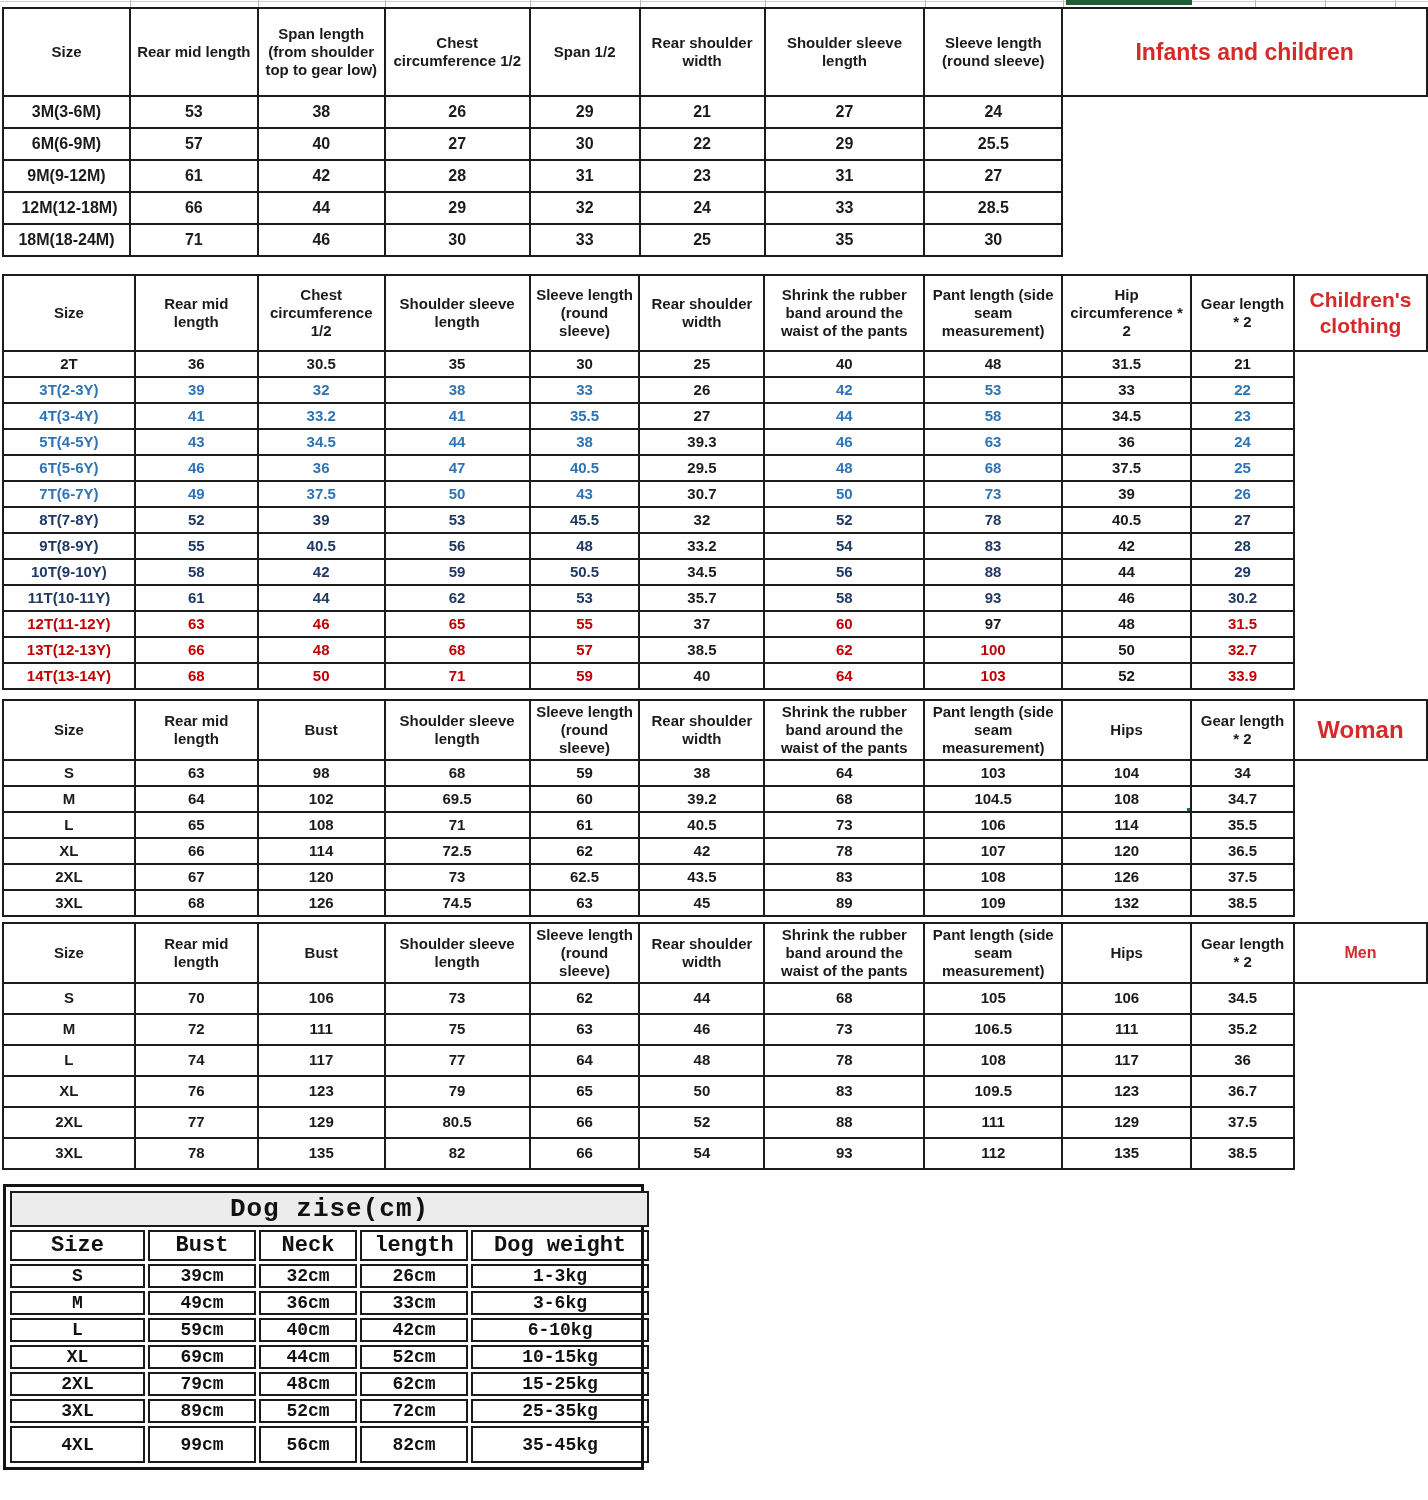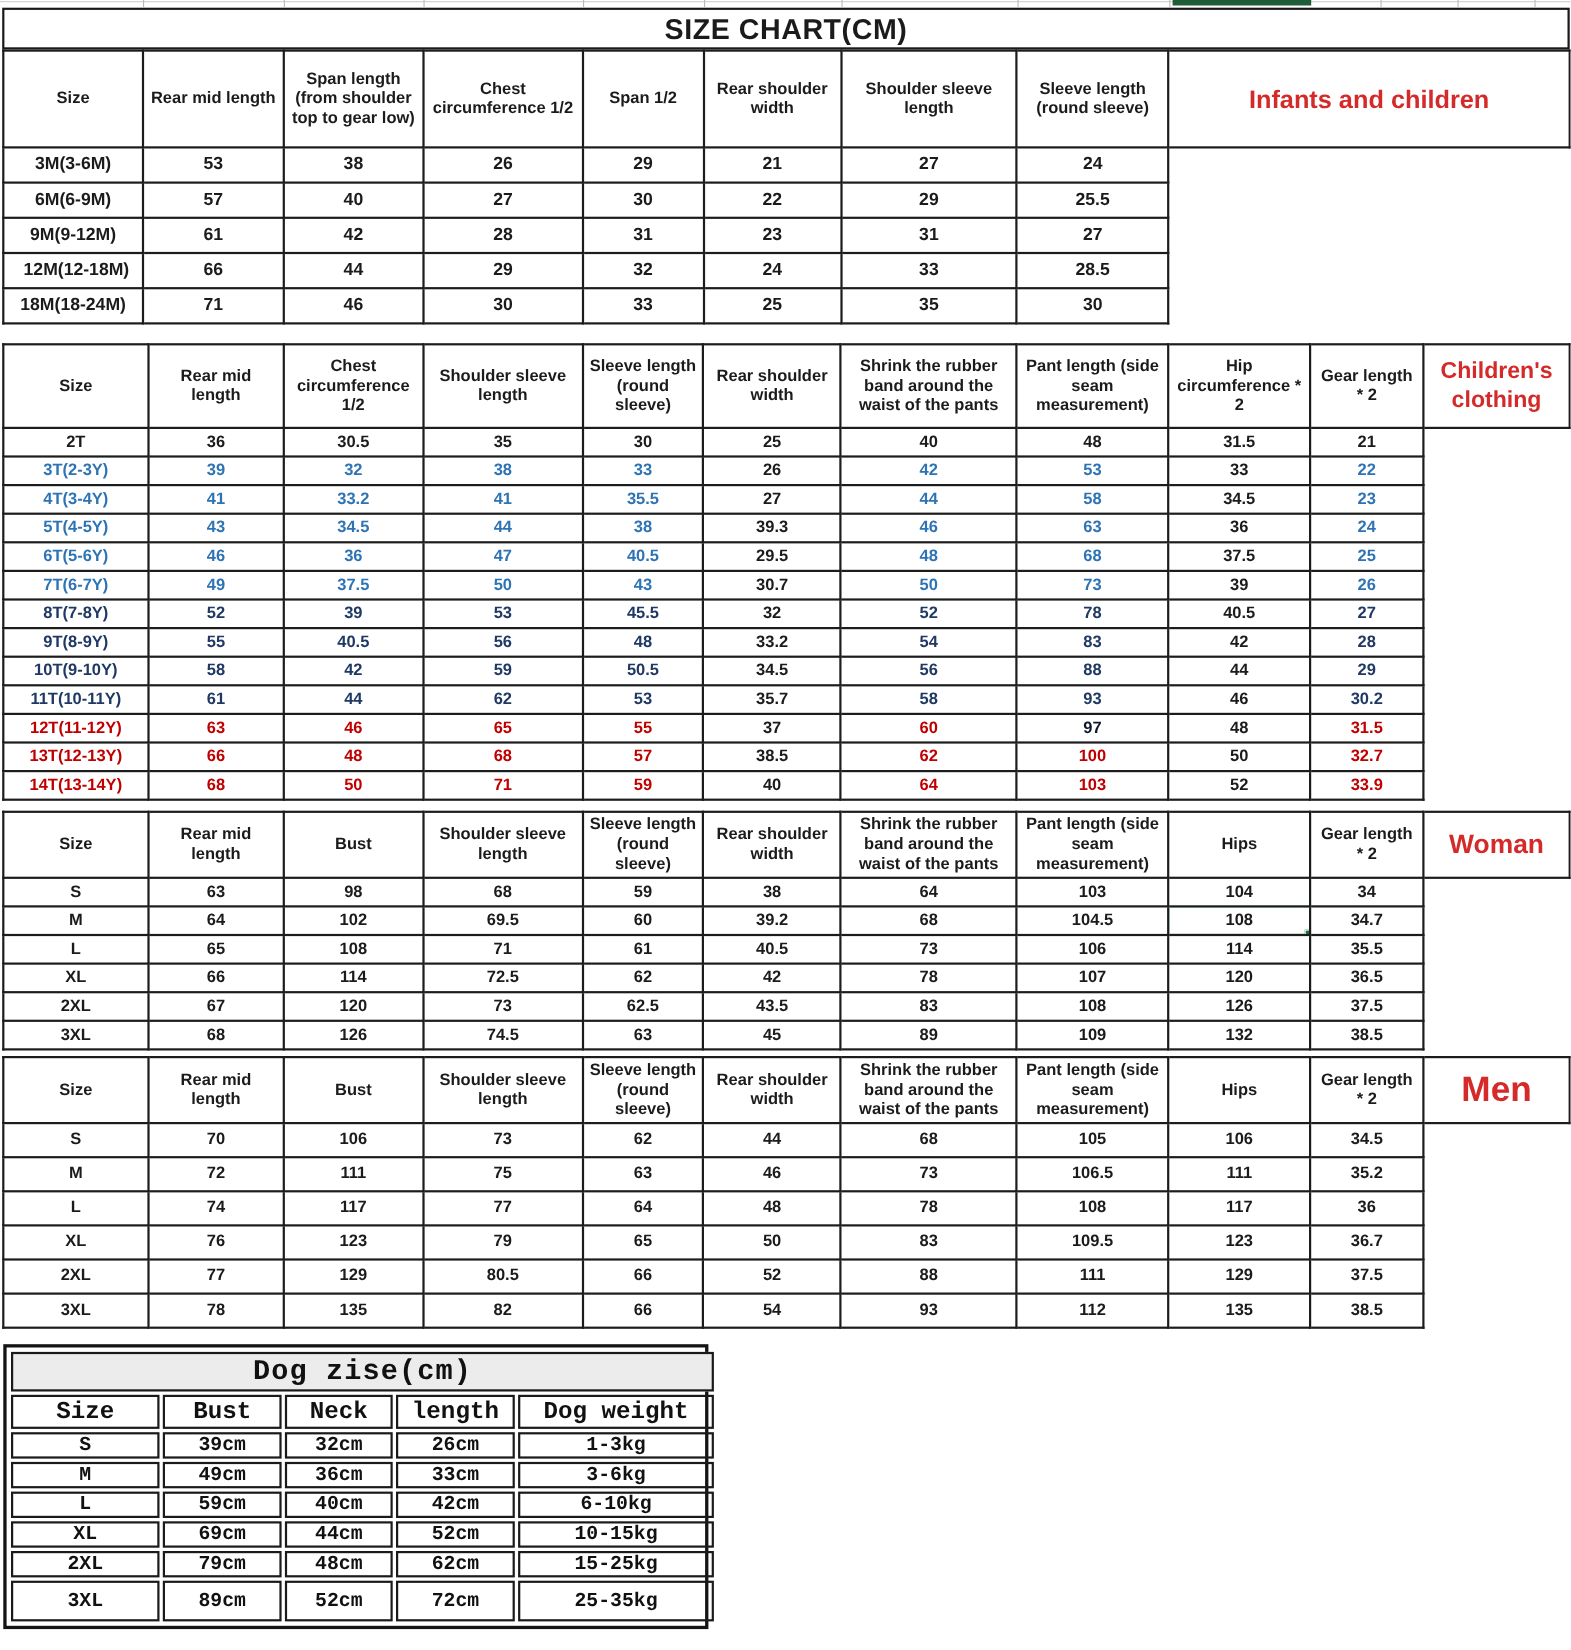--- a/index.html
+++ b/index.html
@@ -44,21 +44,21 @@
   #t-children th { height:76px; }
   #t-children td { height:26px; }
   #t-children .section-label { font-size:21px; }
 
   #t-woman th { height:60px; }
   #t-woman td { height:26px; }
   #t-woman .section-label { font-size:24px; }
 
   #t-men th { height:60px; }
   #t-men td { height:31px; }
-  #t-men .section-label { font-size:32px; }
+  #t-men .section-label { font-size:16px; }
 
   .section-label { color:#d42a2a; padding:0 6px; }
 
   .gap-a { height:17px; } .gap-b { height:9px; } .gap-c { height:5px; }
 
   
   td.excel-selected { position:relative; }
   td.excel-selected::after {
     content:""; position:absolute; top:-2px; left:-2px; right:-2px; bottom:-2px;
     border:2px solid #1e7145; pointer-events:none;
@@ -97,23 +97,20 @@
       <div class="tick" style="left: 640px;"></div>
       <div class="tick" style="left: 765px;"></div>
       <div class="tick" style="left: 925px;"></div>
       <div class="tick" style="left: 1063px;"></div>
       <div class="tick" style="left: 1255px;"></div>
       <div class="tick" style="left: 1325px;"></div>
       <div class="tick" style="left: 1395px;"></div>
       <div class="green-bar" style="left: 1066px; width: 126px; background: rgb(31, 92, 56);"></div>
     </div>
 
-  <div class="title-bar">
-    <span>SIZE CHART(CM)</span>
-  </div>
 
   <table id="t-infants" class="std">
       <colgroup>
         <col style="width: 127px;">
         <col style="width: 128px;">
         <col style="width: 127px;">
         <col style="width: 145px;">
         <col style="width: 110px;">
         <col style="width: 125px;">
         <col style="width: 160px;">
@@ -649,17 +646,24 @@
             <td>62cm</td>
             <td>15-25kg</td>
           </tr>
           <tr>
             <td>3XL</td>
             <td>89cm</td>
             <td>52cm</td>
             <td>72cm</td>
             <td>25-35kg</td>
           </tr>
+          <tr>
+            <td>4XL</td>
+            <td>99cm</td>
+            <td>56cm</td>
+            <td>82cm</td>
+            <td>35-45kg</td>
+          </tr>
         </tbody>
       </table>
   </div>
 
 </div>
 
 </body></html>

